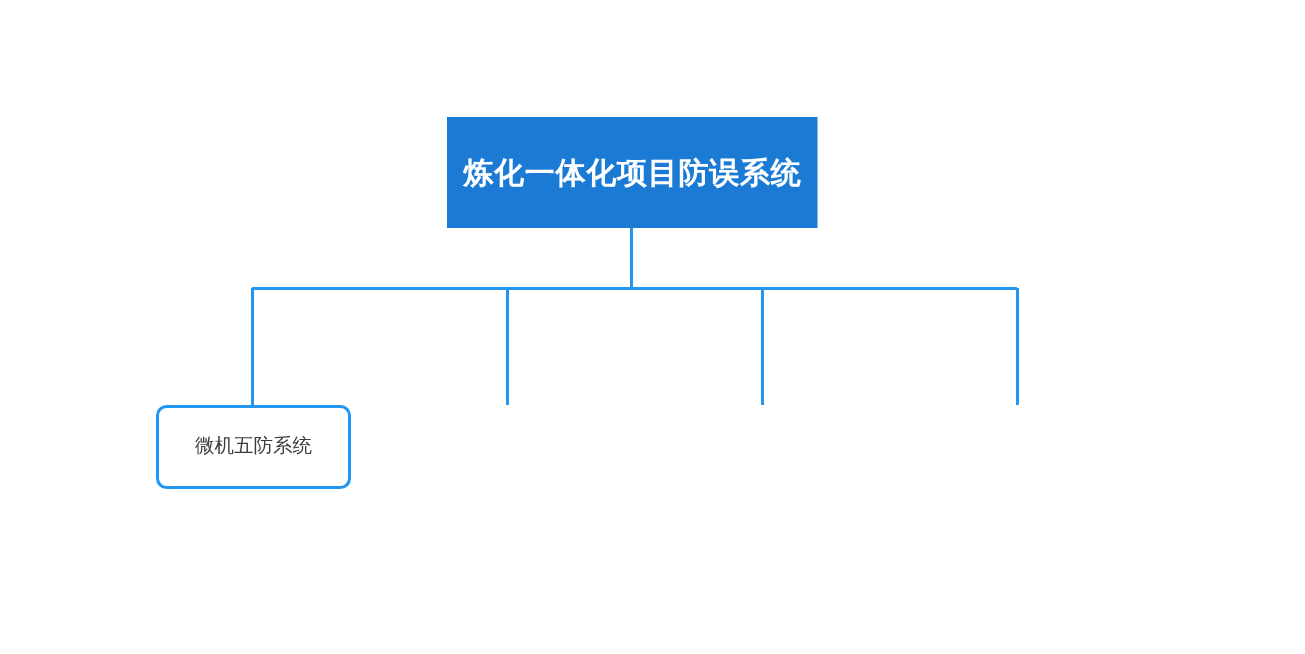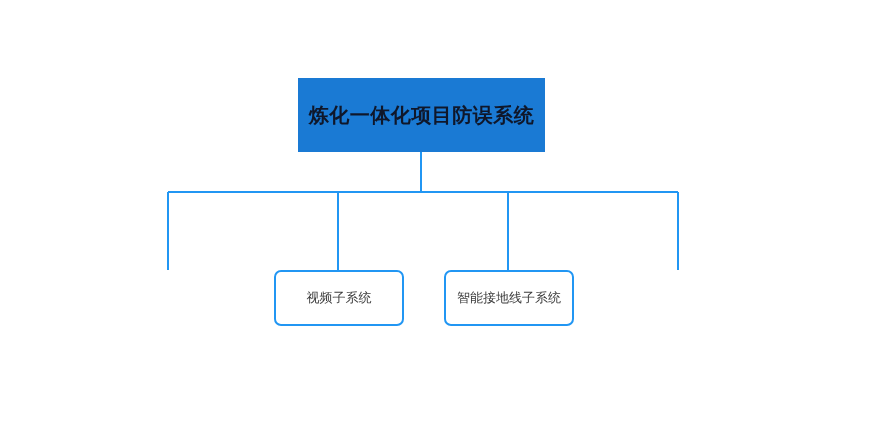--- a/index.html
+++ b/index.html
@@ -39,21 +39,21 @@
   .node-root {
     left: 298px;
     top: 78px;
     width: 247px;
     height: 74px;
     background: #1a7ad4;
     border: none;
     border-radius: 0;
   }
   .node-root .node-label {
-    color: #0f172a;
+    color: #ffffff;
     font-size: 20px;
     font-weight: bold;
     letter-spacing: 0.5px;
     line-height: 1.2;
   }
   .node-child {
     top: 270px;
     width: 130px;
     height: 56px;
     background: #ffffff;
@@ -84,23 +84,20 @@
       <line x1="338" y1="192" x2="338" y2="270"></line>
       <line x1="508" y1="192" x2="508" y2="270"></line>
       <line x1="678" y1="192" x2="678" y2="270"></line>
     </g>
   </svg>
 
   <div class="node node-root">
     <span class="node-label">炼化一体化项目防误系统</span>
   </div>
 
-
-  <div class="node node-child child-1">
-    <span class="node-label">视频子系统</span>
+  <div class="node node-child child-0">
+    <span class="node-label">微机五防系统</span>
   </div>
 
-  <div class="node node-child child-2">
-    <span class="node-label">智能接地线子系统</span>
-  </div>
+
 
 
 </div>
 
 </body></html>

